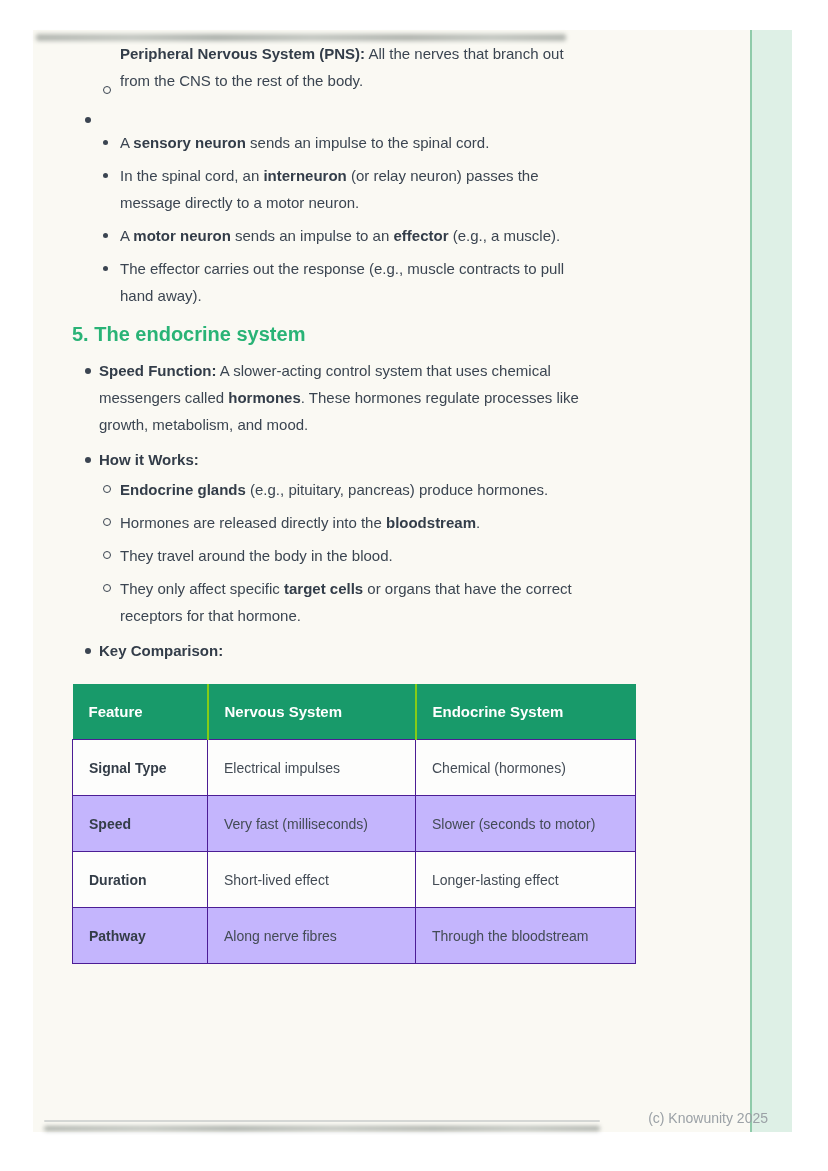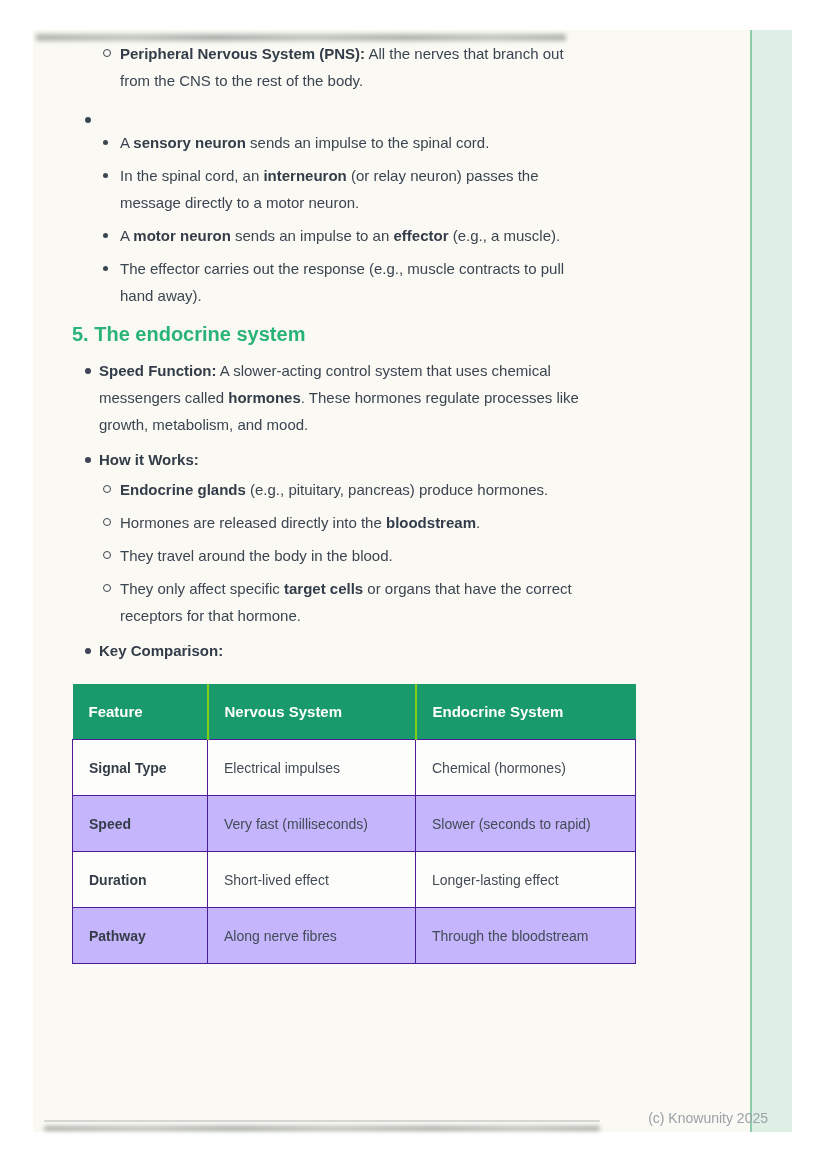--- a/index.html
+++ b/index.html
@@ -39,21 +39,21 @@
   .dot{width:6px;height:6px;border-radius:50%;background:#3b4551;margin:11px 0 0 0;}
   .dot-sm{width:5px;height:5px;border-radius:50%;background:#3b4551;margin:11px 0 0 0;}
   .ring{width:6px;height:6px;border-radius:50%;border:1.5px solid #3b4551;background:transparent;margin:9px 0 0 0;}
   
   .l1{padding-left:13px;}
   .l1 .marker-wrap{width:14px;}
   .l2{padding-left:31px;}
   .l2 .marker-wrap{width:17px;}
   .marker-wrap{flex:0 0 auto;}
   
-  .mb14{margin-bottom:12px;}
+  .mb14{margin-bottom:12px;align-items:flex-end;}
   .mb10{margin-bottom:10px;}
   .mb8{margin-bottom:8px;}
   .mb6{margin-bottom:6px;}
   .mb3{margin-bottom:3px;}
   .heading{
     font-size:20px;font-weight:700;color:#29b376;
     margin:12px 0 10px 0;line-height:26px;
   }
   
   .tbl-wrap{margin:20px 0 0 0;}
@@ -183,21 +183,21 @@
         </thead>
         <tbody>
           <tr>
             <td class="feat">Signal Type</td>
             <td>Electrical impulses</td>
             <td>Chemical (hormones)</td>
           </tr>
           <tr class="alt">
             <td class="feat">Speed</td>
             <td>Very fast (milliseconds)</td>
-            <td>Slower (seconds to rapid)</td>
+            <td>Slower (seconds to motor)</td>
           </tr>
           <tr>
             <td class="feat">Duration</td>
             <td>Short-lived effect</td>
             <td>Longer-lasting effect</td>
           </tr>
           <tr class="alt">
             <td class="feat">Pathway</td>
             <td>Along nerve fibres</td>
             <td>Through the bloodstream</td>

